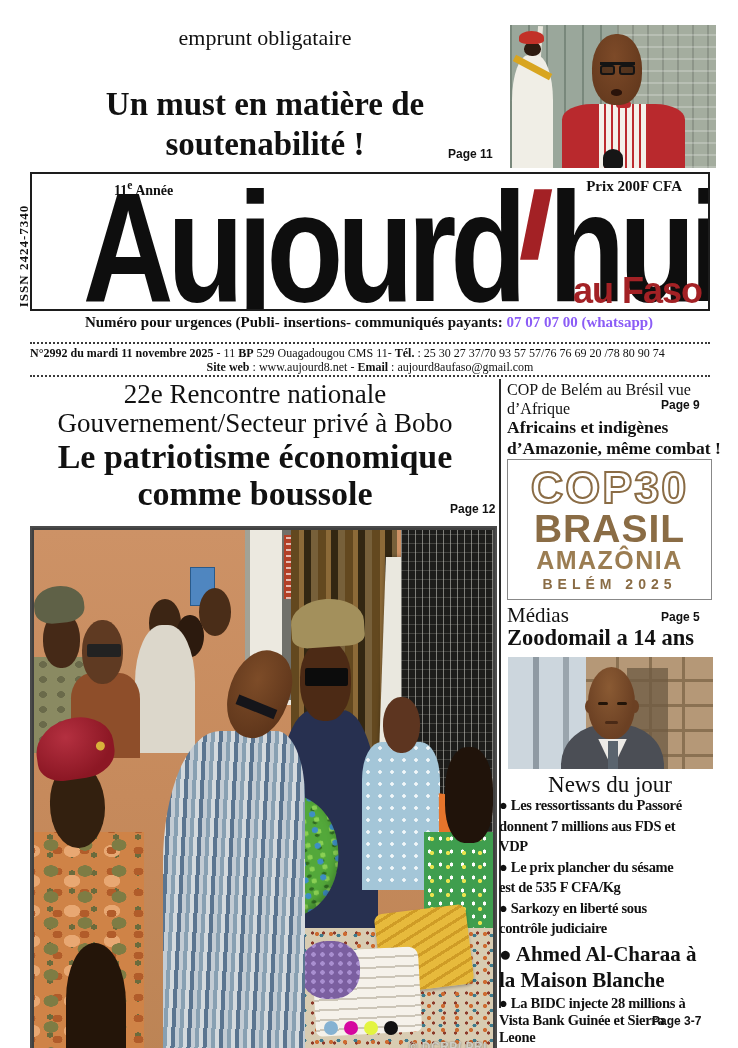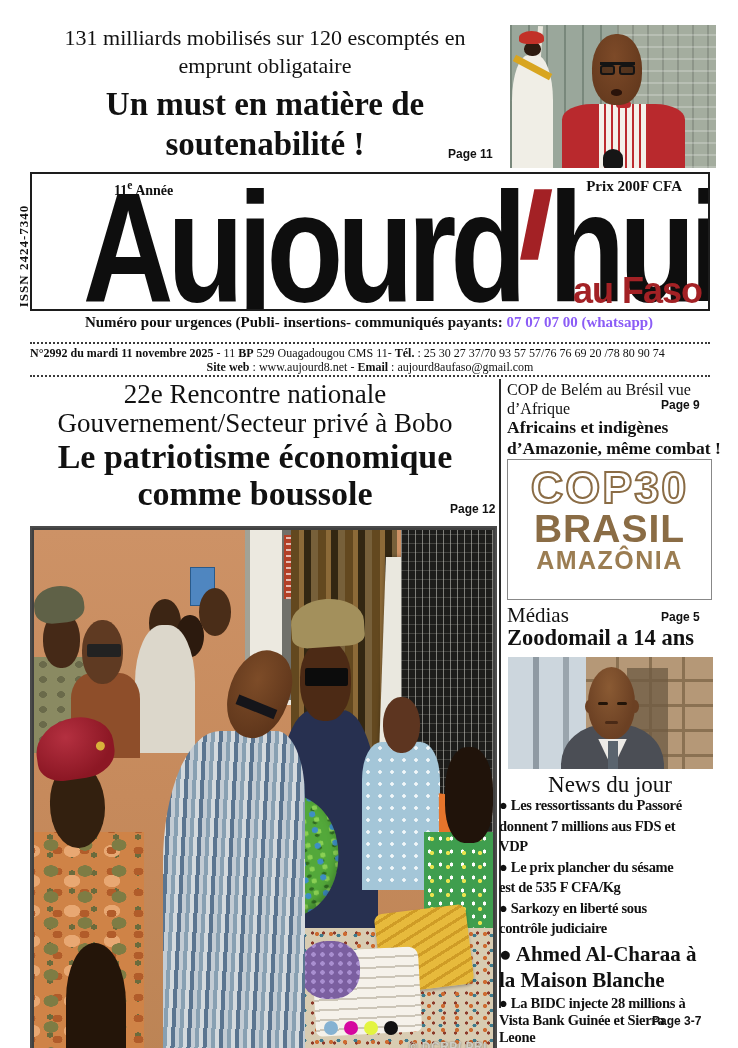--- a/index.html
+++ b/index.html
@@ -180,21 +180,20 @@
 
   
   #dots{left:0;right:0;top:1021px;display:flex;justify-content:center;gap:6px;transform:translateX(-8px);}
   .dot{width:14px;height:14px;border-radius:50%;}
   .dot.c1{background:#85b2d2;} .dot.c2{background:#d5089f;} .dot.c3{background:#e3f440;} .dot.c4{background:#111111;}
 </style>
 </head>
 <body>
 
 <div id="top-kicker" class="abs">
-  <span class="line">131 milliards mobilisés sur 120 escomptés en</span>
   <span class="line">emprunt obligataire</span>
 </div>
 <div id="top-headline" class="abs">
   <span class="line">Un must en matière de</span>
   <span class="line">soutenabilité !</span>
 </div>
 <div id="top-pageref" class="abs pageref">Page 11</div>
 
 <div id="top-photo" class="abs">
   <div class="tp-slats"></div>
@@ -302,20 +301,21 @@
 <div id="cop-pageref" class="abs pageref">Page 9</div>
 <div id="cop-headline" class="abs">
   <span class="line">Africains et indigènes</span>
   <span class="line">d’Amazonie, même combat !</span>
 </div>
 
 <div id="cop-logo-box" class="abs">
   <div class="cop30">COP30</div>
   <div class="brasil">BRASIL</div>
   <div class="amazonia">AMAZÔNIA</div>
+  <div class="belem">BELÉM 2025</div>
 </div>
 
 <div id="medias-label" class="abs">Médias</div>
 <div id="medias-pageref" class="abs pageref">Page 5</div>
 <div id="medias-headline" class="abs">Zoodomail a 14 ans</div>
 
 <div id="zoodomail-photo" class="abs">
   <div class="p zp-mullion1"></div>
   <div class="p zp-mullion2"></div>
   <div class="p zp-shelf"></div>

